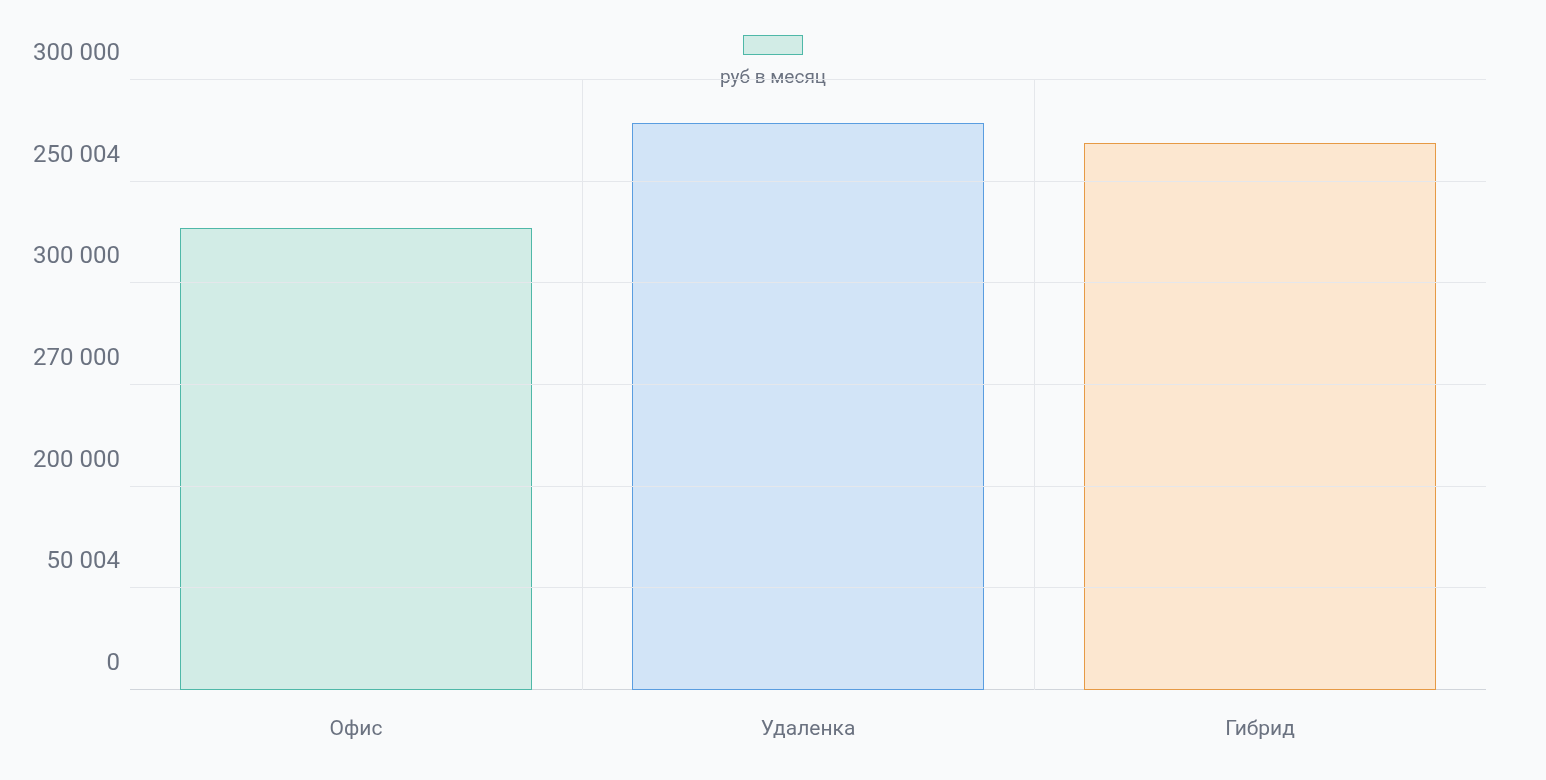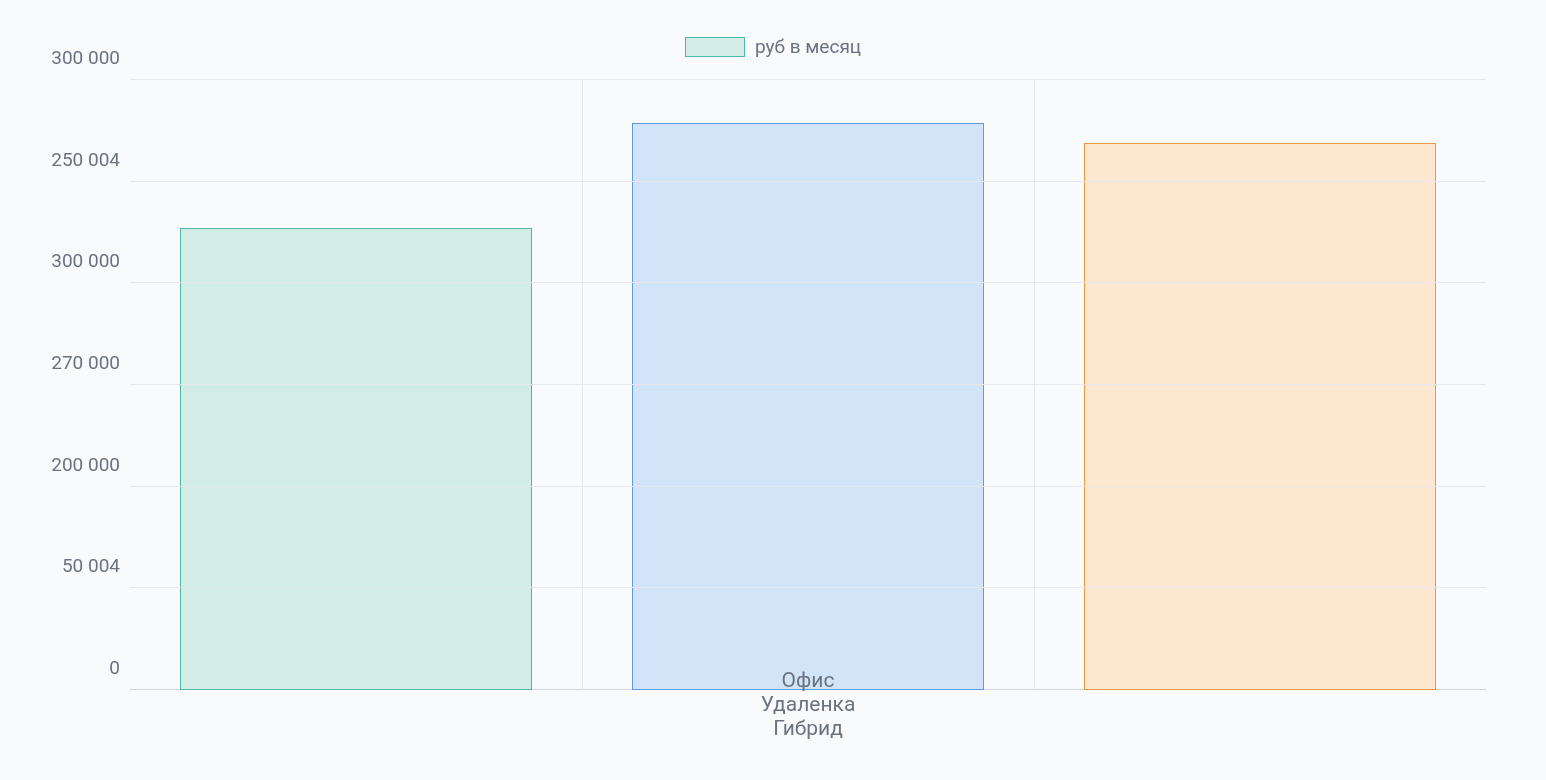--- a/index.html
+++ b/index.html
@@ -16,20 +16,21 @@
     height: 780px;
   }
   .legend {
     position: absolute;
     top: 35px;
     left: 0; right: 0;
     display: flex;
     justify-content: center;
     align-items: center;
     gap: 10px;
+    flex-direction: column;
   }
   .legend-box {
     width: 60px; height: 20px;
     border: 1px solid;
   }
   .legend-label { font-size: 19px; color: #6b7280; }
 
   .plot {
     position: absolute;
     left: 130px;
@@ -47,21 +48,21 @@
     position: absolute;
     top: 0; bottom: 0;
     width: 0;
     border-left: 1px solid #e5e7eb;
   }
   .ytick {
     position: absolute;
     left: -110px;
     width: 100px;
     text-align: right;
-    font-size: 19px;
+    font-size: 24px;
     color: #6b7280;
     transform: translateY(-50%);
   }
   .baseline {
     position: absolute;
     left: 0; right: 0; bottom: 0;
     border-top: 1px solid #d1d5db;
   }
   .bars {
     position: absolute;
@@ -77,21 +78,20 @@
   }
   .bar {
     width: 78%;
     border: 1px solid;
   }
   .xlabels {
     position: absolute;
     left: 130px; right: 60px;
     bottom: 40px;
     display: flex;
-    flex-direction: column;
   }
   .xlabel {
     flex: 1 1 0;
     text-align: center;
     font-size: 21px;
     color: #6b7280;
   }
 </style>
 </head>
 <body>

